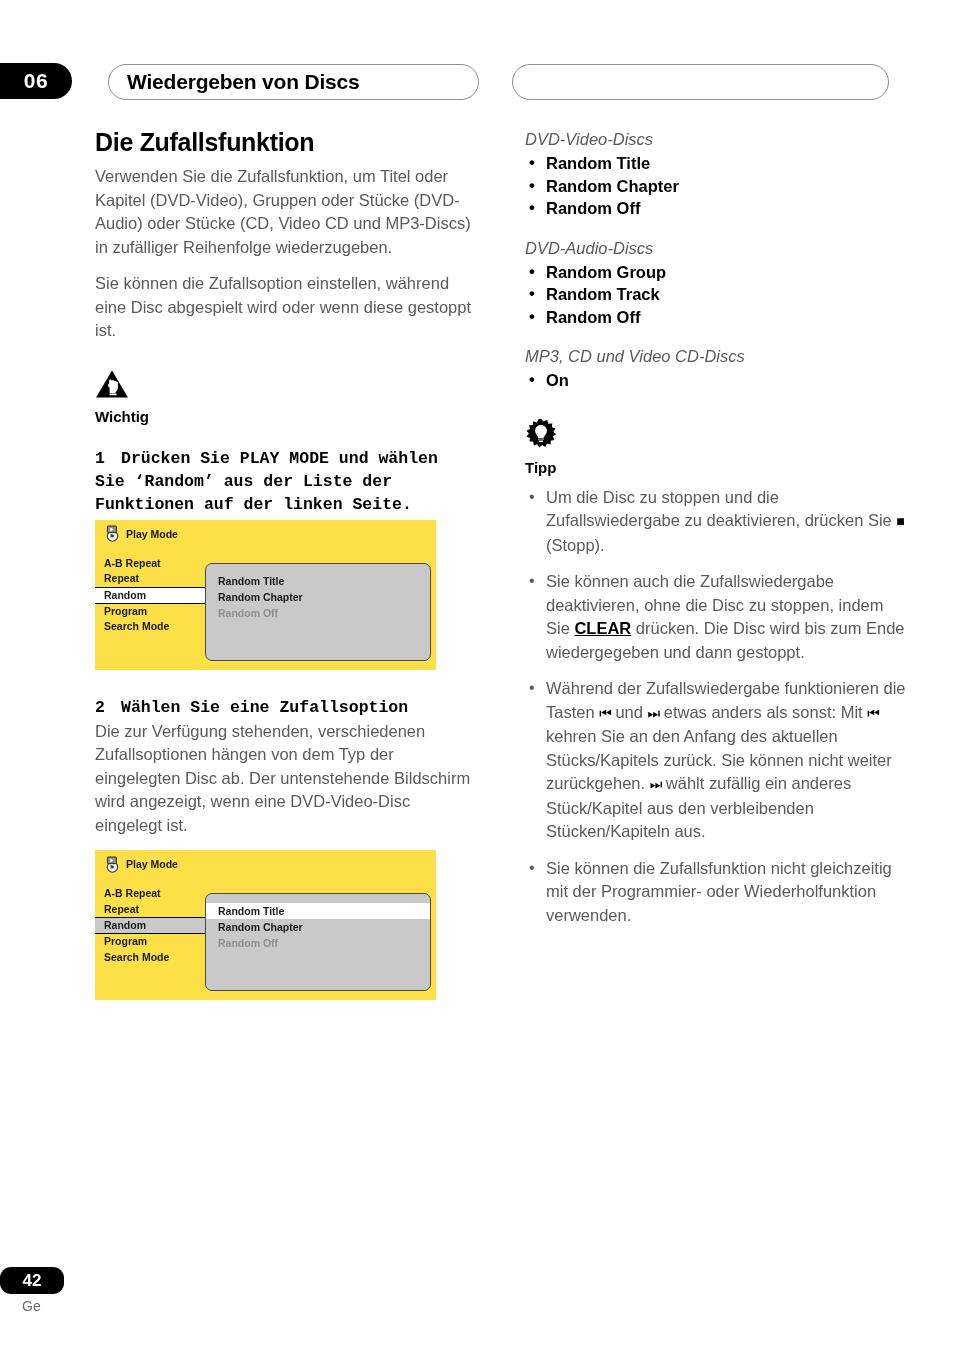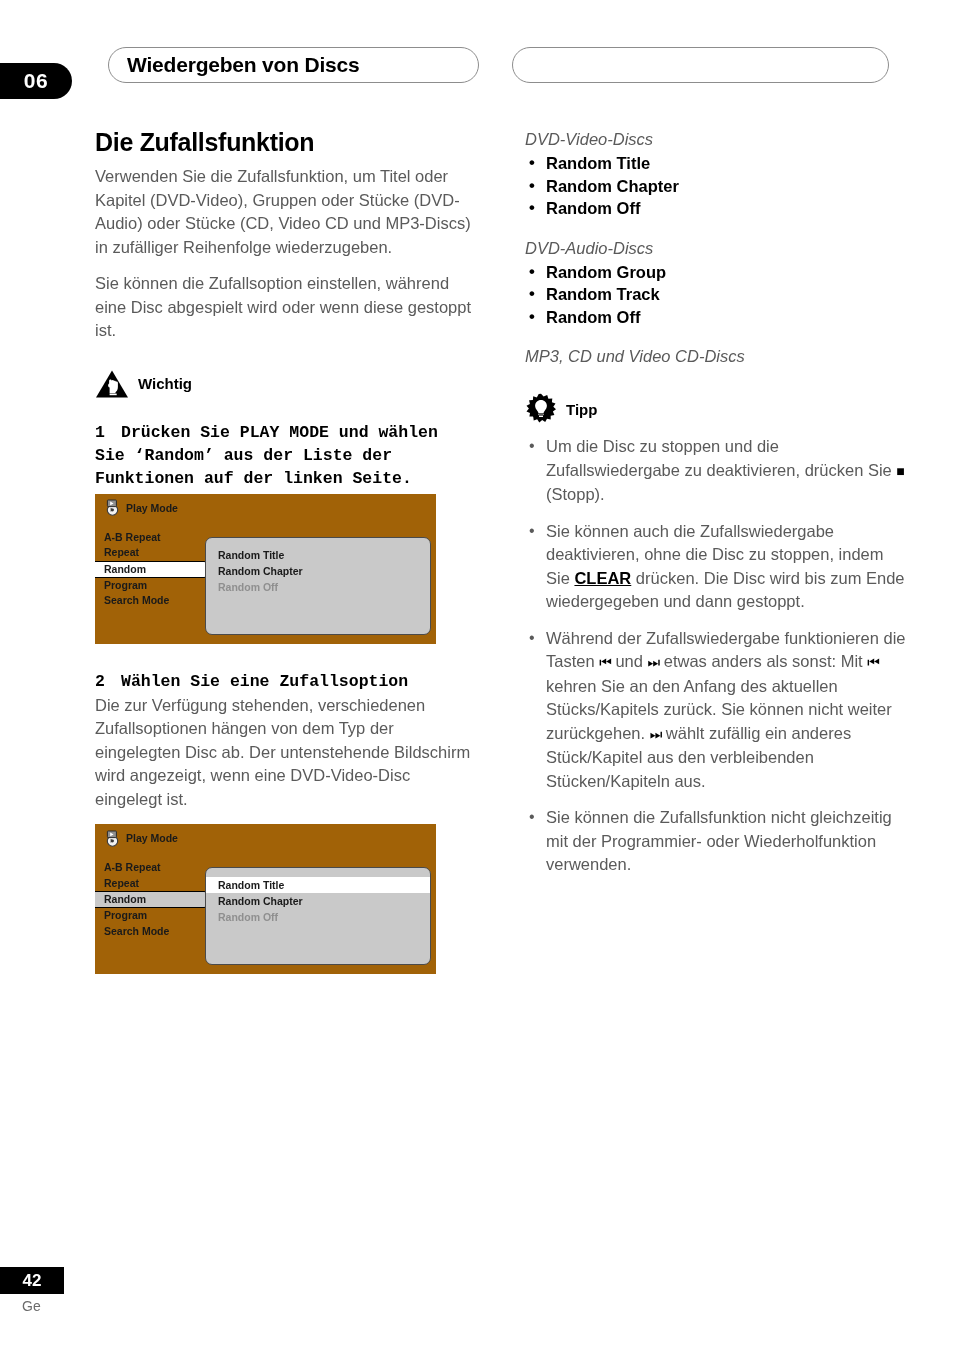--- a/index.html
+++ b/index.html
@@ -28,21 +28,21 @@
     color: #ffffff;
     font-size: 21px;
     font-weight: bold;
     display: flex;
     align-items: center;
     justify-content: center;
     letter-spacing: 0.5px;
   }
   .header-pill {
     position: absolute;
-    top: 47px;
+    top: 64px;
     height: 36px;
     border: 1px solid #8d8d8d;
     border-radius: 19px;
     box-sizing: border-box;
     display: flex;
     align-items: center;
   }
   .header-pill-left {
     left: 108px;
     width: 371px;
@@ -77,23 +77,24 @@
   p.body {
     font-size: 16.5px;
     line-height: 23.5px;
     color: #5a5a5a;
     margin: 0 0 13px 0;
   }
 
   
   .notice-head {
     display: flex;
-    align-items: center;
+    align-items: flex-start;
     gap: 9px;
     margin: 26px 0 10px 0;
+    flex-direction: column;
   }
   .notice-head .label {
     font-size: 15px;
     font-weight: bold;
     color: #000000;
   }
   .icon-wichtig { width: 34px; height: 30px; display: block; }
   .icon-tipp { width: 32px; height: 32px; display: block; }
 
   
@@ -159,21 +160,21 @@
     left: 4px;
     top: -1px;
     color: #000000;
   }
 
   
   .osd {
     position: relative;
     width: 341px;
     height: 150px;
-    background: #a16207;
+    background: #fde047;
     box-sizing: border-box;
     margin-top: 0;
   }
   .osd-titlebar {
     display: flex;
     align-items: center;
     gap: 5px;
     padding: 6px 0 0 9px;
     height: 22px;
     box-sizing: border-box;
@@ -244,20 +245,21 @@
     top: 1267px;
     width: 64px;
     height: 27px;
     background: #000000;
     color: #ffffff;
     font-size: 17px;
     font-weight: bold;
     display: flex;
     align-items: center;
     justify-content: center;
+    border-radius: 11px;
   }
   .footer-lang {
     position: absolute;
     left: 22px;
     top: 1298px;
     font-size: 14px;
     color: #6b6b6b;
   }
 </style>
 </head>
@@ -381,20 +383,21 @@
     <ul class="opt-list">
       <li>Random Group</li>
       <li>Random Track</li>
       <li>Random Off</li>
     </ul>
   </div>
 
   <div class="disc-group">
     <div class="disc-heading">MP3, CD und Video CD-Discs</div>
     <ul class="opt-list">
+      <li>On</li>
     </ul>
   </div>
 
   <div class="notice-head">
     <span>
       <svg class="icon-tipp" viewBox="0 0 32 32" xmlns="http://www.w3.org/2000/svg">
         <path id="starburst" d="M16 0.8 L18.6 3.6 L22.2 2.0 L23.4 5.7 L27.3 5.5 L26.9 9.3 L30.5 10.6 L28.3 13.7 L31.0 16.3 L27.9 18.4 L29.4 21.9 L25.7 22.7 L25.7 26.5 L22.0 25.7 L20.2 29.1 L17.2 27.0 L14.3 29.4 L12.2 26.2 L8.7 27.4 L8.2 23.6 L4.4 23.6 L5.0 19.9 L1.5 18.4 L3.9 15.6 L1.5 12.7 L4.9 11.0 L4.1 7.3 L7.9 7.0 L8.2 3.2 L11.8 4.4 L13.7 1.1 Z" fill="#000000"></path>
         <circle cx="16" cy="15.3" r="11.2" fill="#000000"></circle>
         <path d="M16 7.0 c-3.3 0 -5.9 2.6 -5.9 5.8 c0 2.3 1.3 3.9 2.3 5.1 c0.6 0.8 1.0 1.3 1.0 2.0 l5.2 0 c0 -0.7 0.4 -1.2 1.0 -2.0 c1.0 -1.2 2.3 -2.8 2.3 -5.1 c0 -3.2 -2.6 -5.8 -5.9 -5.8 z" fill="#ffffff"></path>
         <rect x="13.4" y="20.6" width="5.2" height="1.5" fill="#ffffff"></rect>

